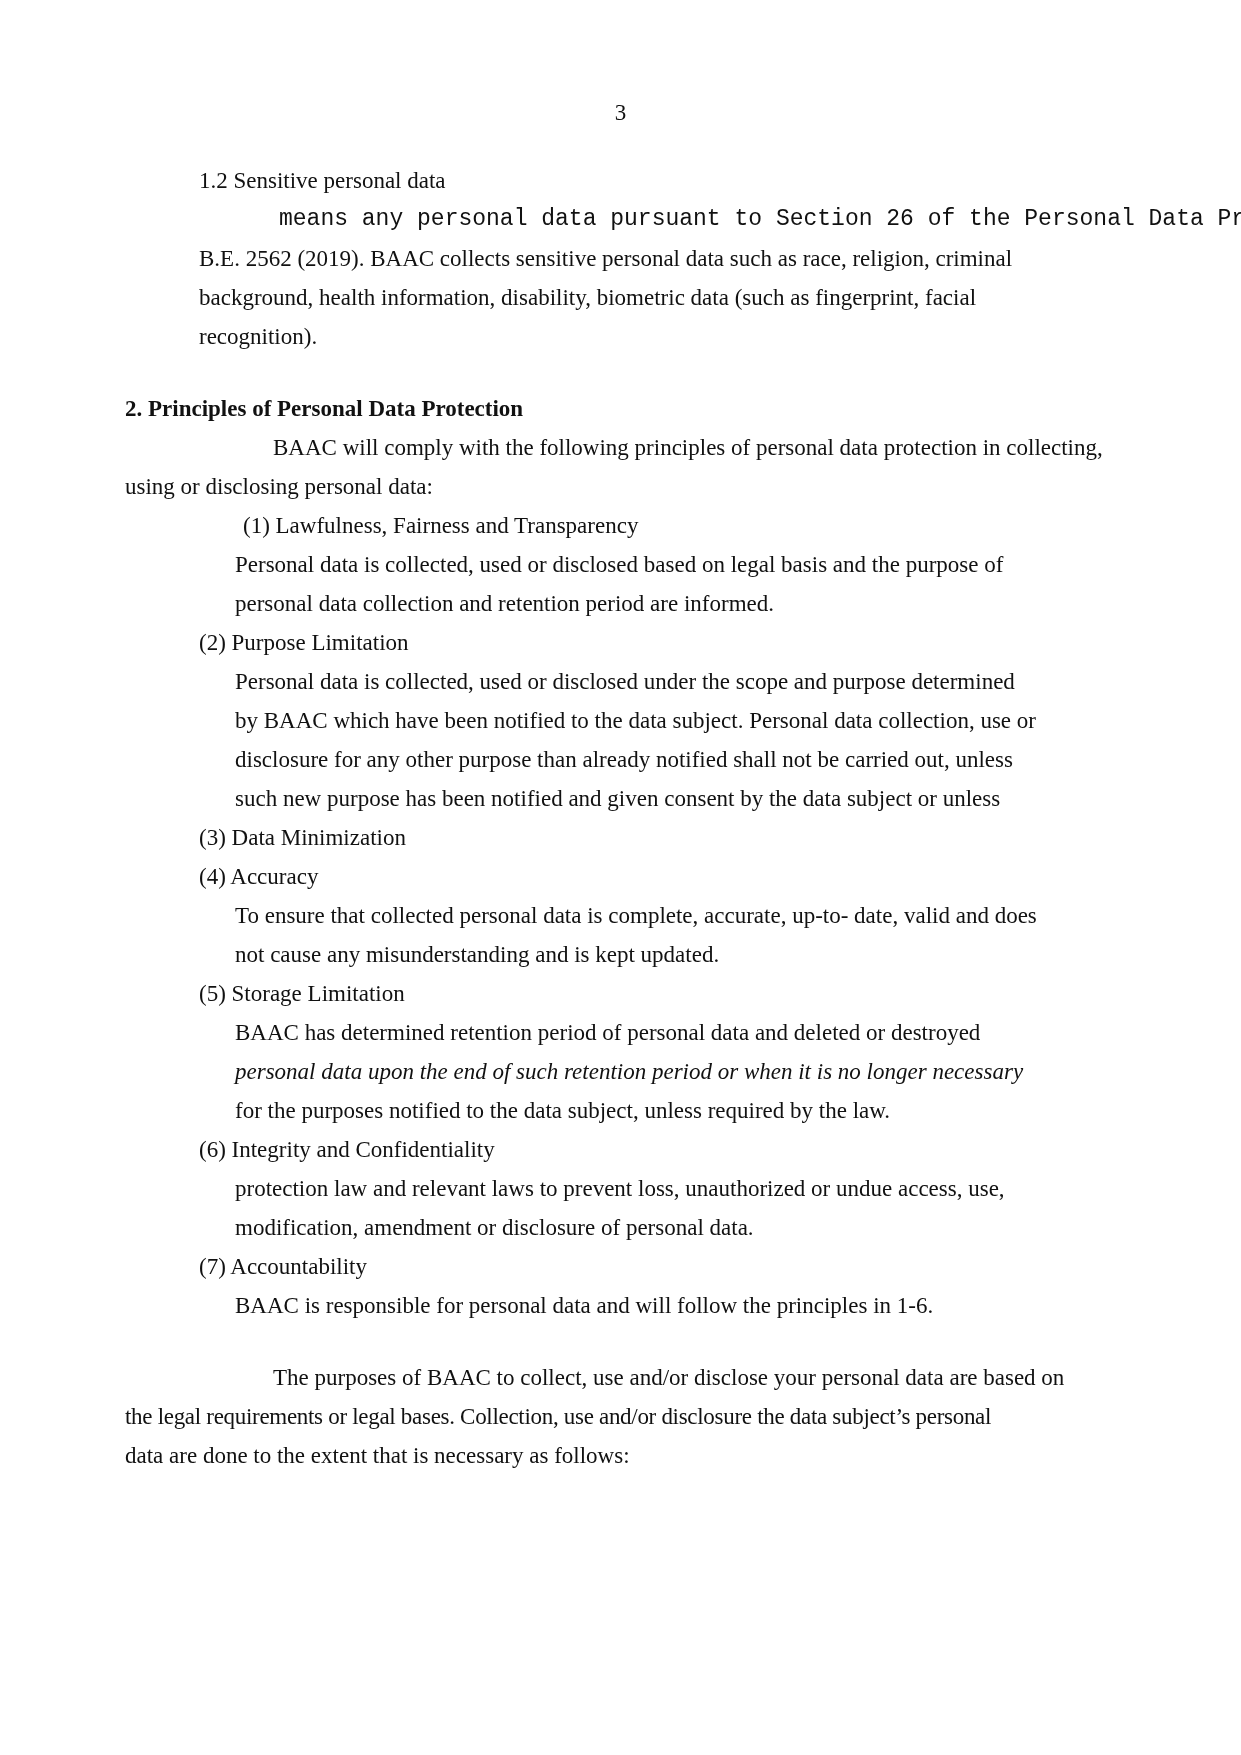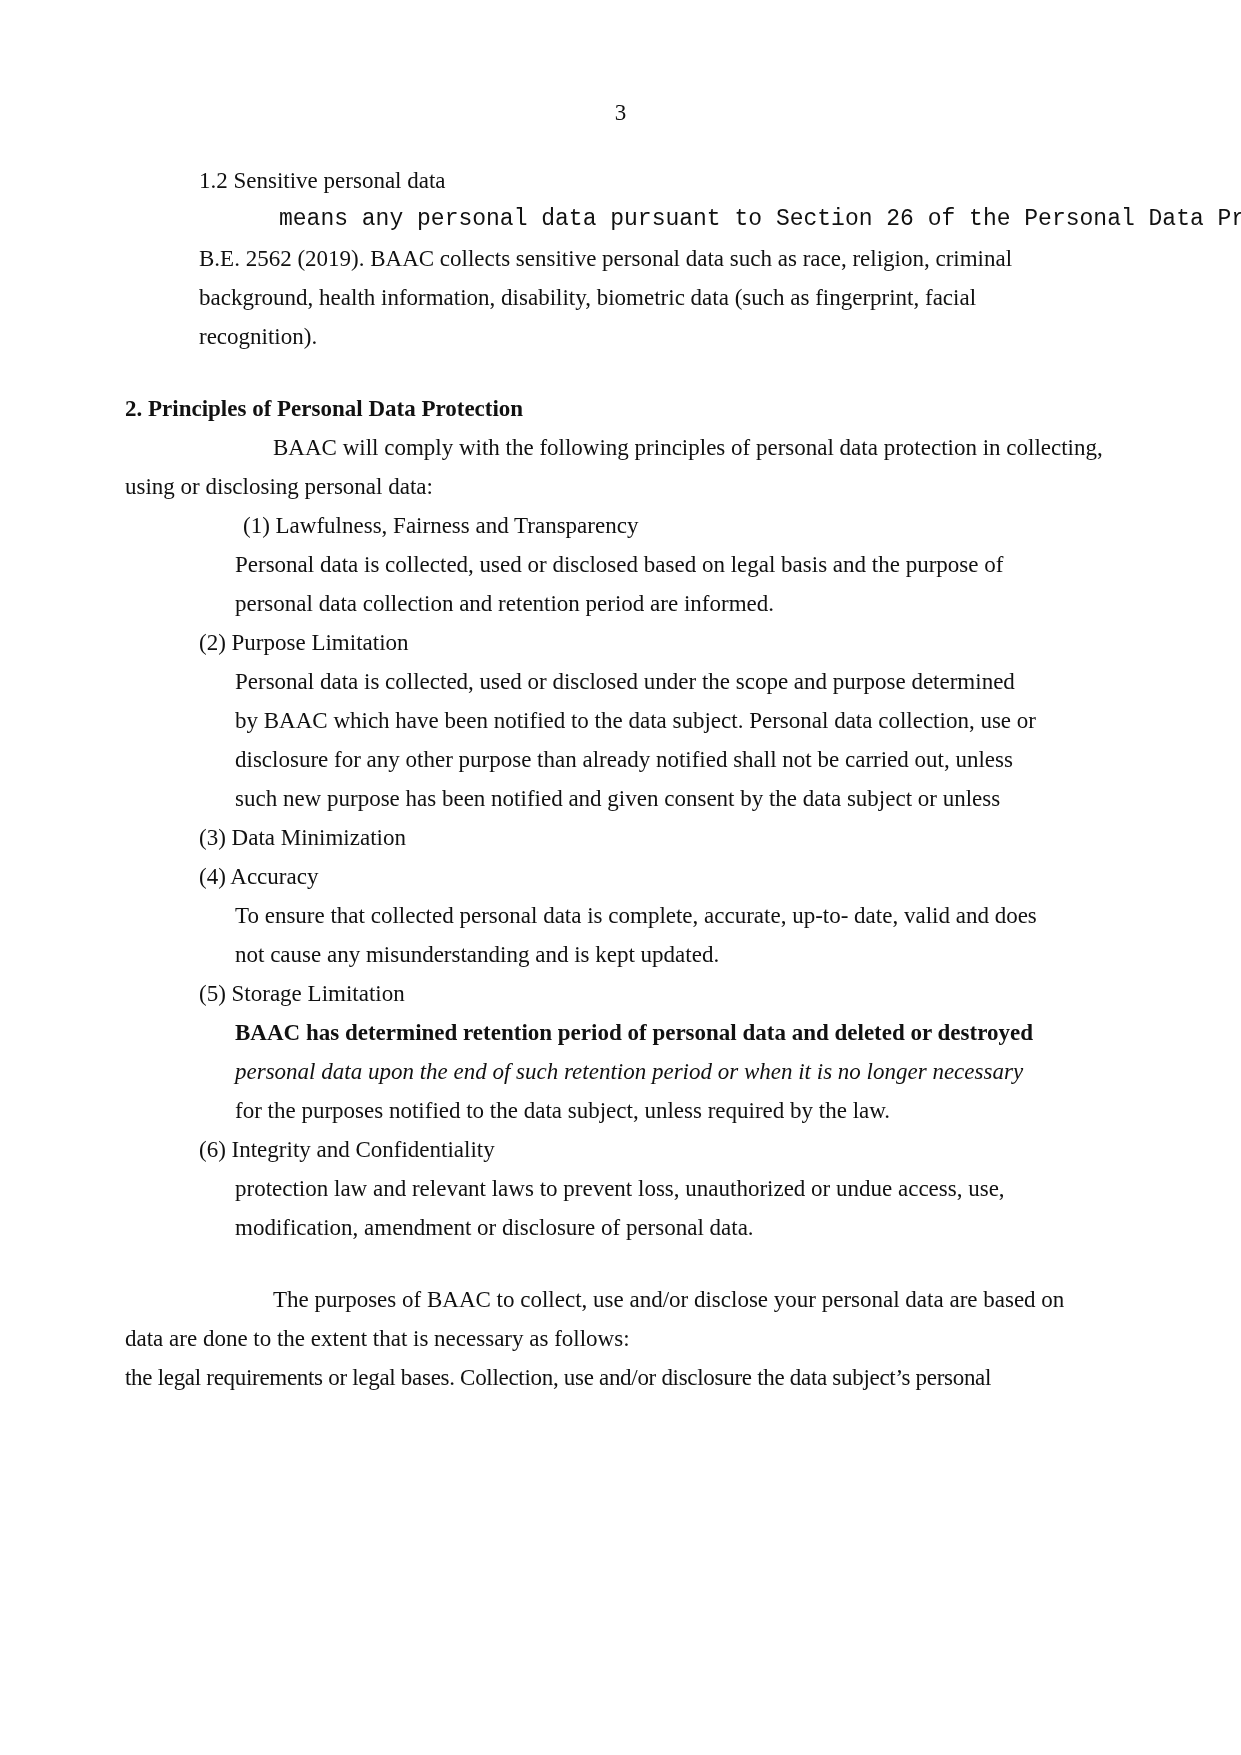--- a/index.html
+++ b/index.html
@@ -50,32 +50,36 @@
         <div>
           <div class="line" style="padding-left: 74px; white-space: nowrap;"><span style="display: inline-block; white-space: nowrap; transform-origin: left center;">(3) Data Minimization</span></div>
         </div>
         <div>
           <div class="line" style="padding-left: 74px; white-space: nowrap;"><span style="display: inline-block; white-space: nowrap; transform-origin: left center;">(4) Accuracy</span></div>
           <div class="line" style="padding-left: 110px; white-space: nowrap;"><span style="display: inline-block; white-space: nowrap; transform-origin: left center;">To ensure that collected personal data is complete, accurate, up-to- date, valid and does</span></div>
           <div class="line" style="padding-left: 110px; white-space: nowrap;"><span style="display: inline-block; white-space: nowrap; transform-origin: left center;">not cause any misunderstanding and is kept updated.</span></div>
         </div>
         <div>
           <div class="line" style="padding-left: 74px; white-space: nowrap;"><span style="display: inline-block; white-space: nowrap; transform-origin: left center;">(5) Storage Limitation</span></div>
-          <div class="line" style="padding-left: 110px; white-space: nowrap;"><span style="display: inline-block; white-space: nowrap; transform-origin: left center; font-weight: bold;">BAAC has determined retention period of personal data and deleted or destroyed</span></div>
+          <div class="line" style="padding-left: 110px; white-space: nowrap;"><span style="display: inline-block; white-space: nowrap; transform-origin: left center;">BAAC has determined retention period of personal data and deleted or destroyed</span></div>
           <div class="line" style="padding-left: 110px; white-space: nowrap;"><span style="display: inline-block; white-space: nowrap; transform-origin: left center; font-style: italic;">personal data upon the end of such retention period or when it is no longer necessary</span></div>
           <div class="line" style="padding-left: 110px; white-space: nowrap;"><span style="display: inline-block; white-space: nowrap; transform-origin: left center;">for the purposes notified to the data subject, unless required by the law.</span></div>
         </div>
         <div>
           <div class="line" style="padding-left: 74px; white-space: nowrap;"><span style="display: inline-block; white-space: nowrap; transform-origin: left center;">(6) Integrity and Confidentiality</span></div>
           <div class="line" style="padding-left: 110px; white-space: nowrap;"><span style="display: inline-block; white-space: nowrap; transform-origin: left center;">protection law and relevant laws to prevent loss, unauthorized or undue access, use,</span></div>
           <div class="line" style="padding-left: 110px; white-space: nowrap;"><span style="display: inline-block; white-space: nowrap; transform-origin: left center;">modification, amendment or disclosure of personal data.</span></div>
         </div>
+        <div>
+          <div class="line" style="padding-left: 74px; white-space: nowrap;"><span style="display: inline-block; white-space: nowrap; transform-origin: left center;">(7) Accountability</span></div>
+          <div class="line" style="padding-left: 110px; white-space: nowrap;"><span style="display: inline-block; white-space: nowrap; transform-origin: left center;">BAAC is responsible for personal data and will follow the principles in 1-6.</span></div>
+        </div>
       </div>
   </div>
 
   <div class="gap" style="height:33px"></div>
 
   <div>
     <div class="line justify" style="text-indent: 74px; white-space: nowrap;"><span style="display: inline-block; white-space: nowrap; transform-origin: left center;">The purposes of BAAC to collect, use and/or disclose your personal data are based on</span></div>
+    <div class="line justify" style="letter-spacing: -0.3px; white-space: nowrap;"><span style="display: inline-block; white-space: nowrap; transform-origin: left center;">the legal requirements or legal bases. Collection, use and/or disclosure the data subject’s personal</span></div>
     <div class="line" style="white-space: nowrap;"><span style="display: inline-block; white-space: nowrap; transform-origin: left center;">data are done to the extent that is necessary as follows:</span></div>
-    <div class="line justify" style="letter-spacing: -0.3px; white-space: nowrap;"><span style="display: inline-block; white-space: nowrap; transform-origin: left center;">the legal requirements or legal bases. Collection, use and/or disclosure the data subject’s personal</span></div>
   </div>
 </div>
 
 </body></html>

